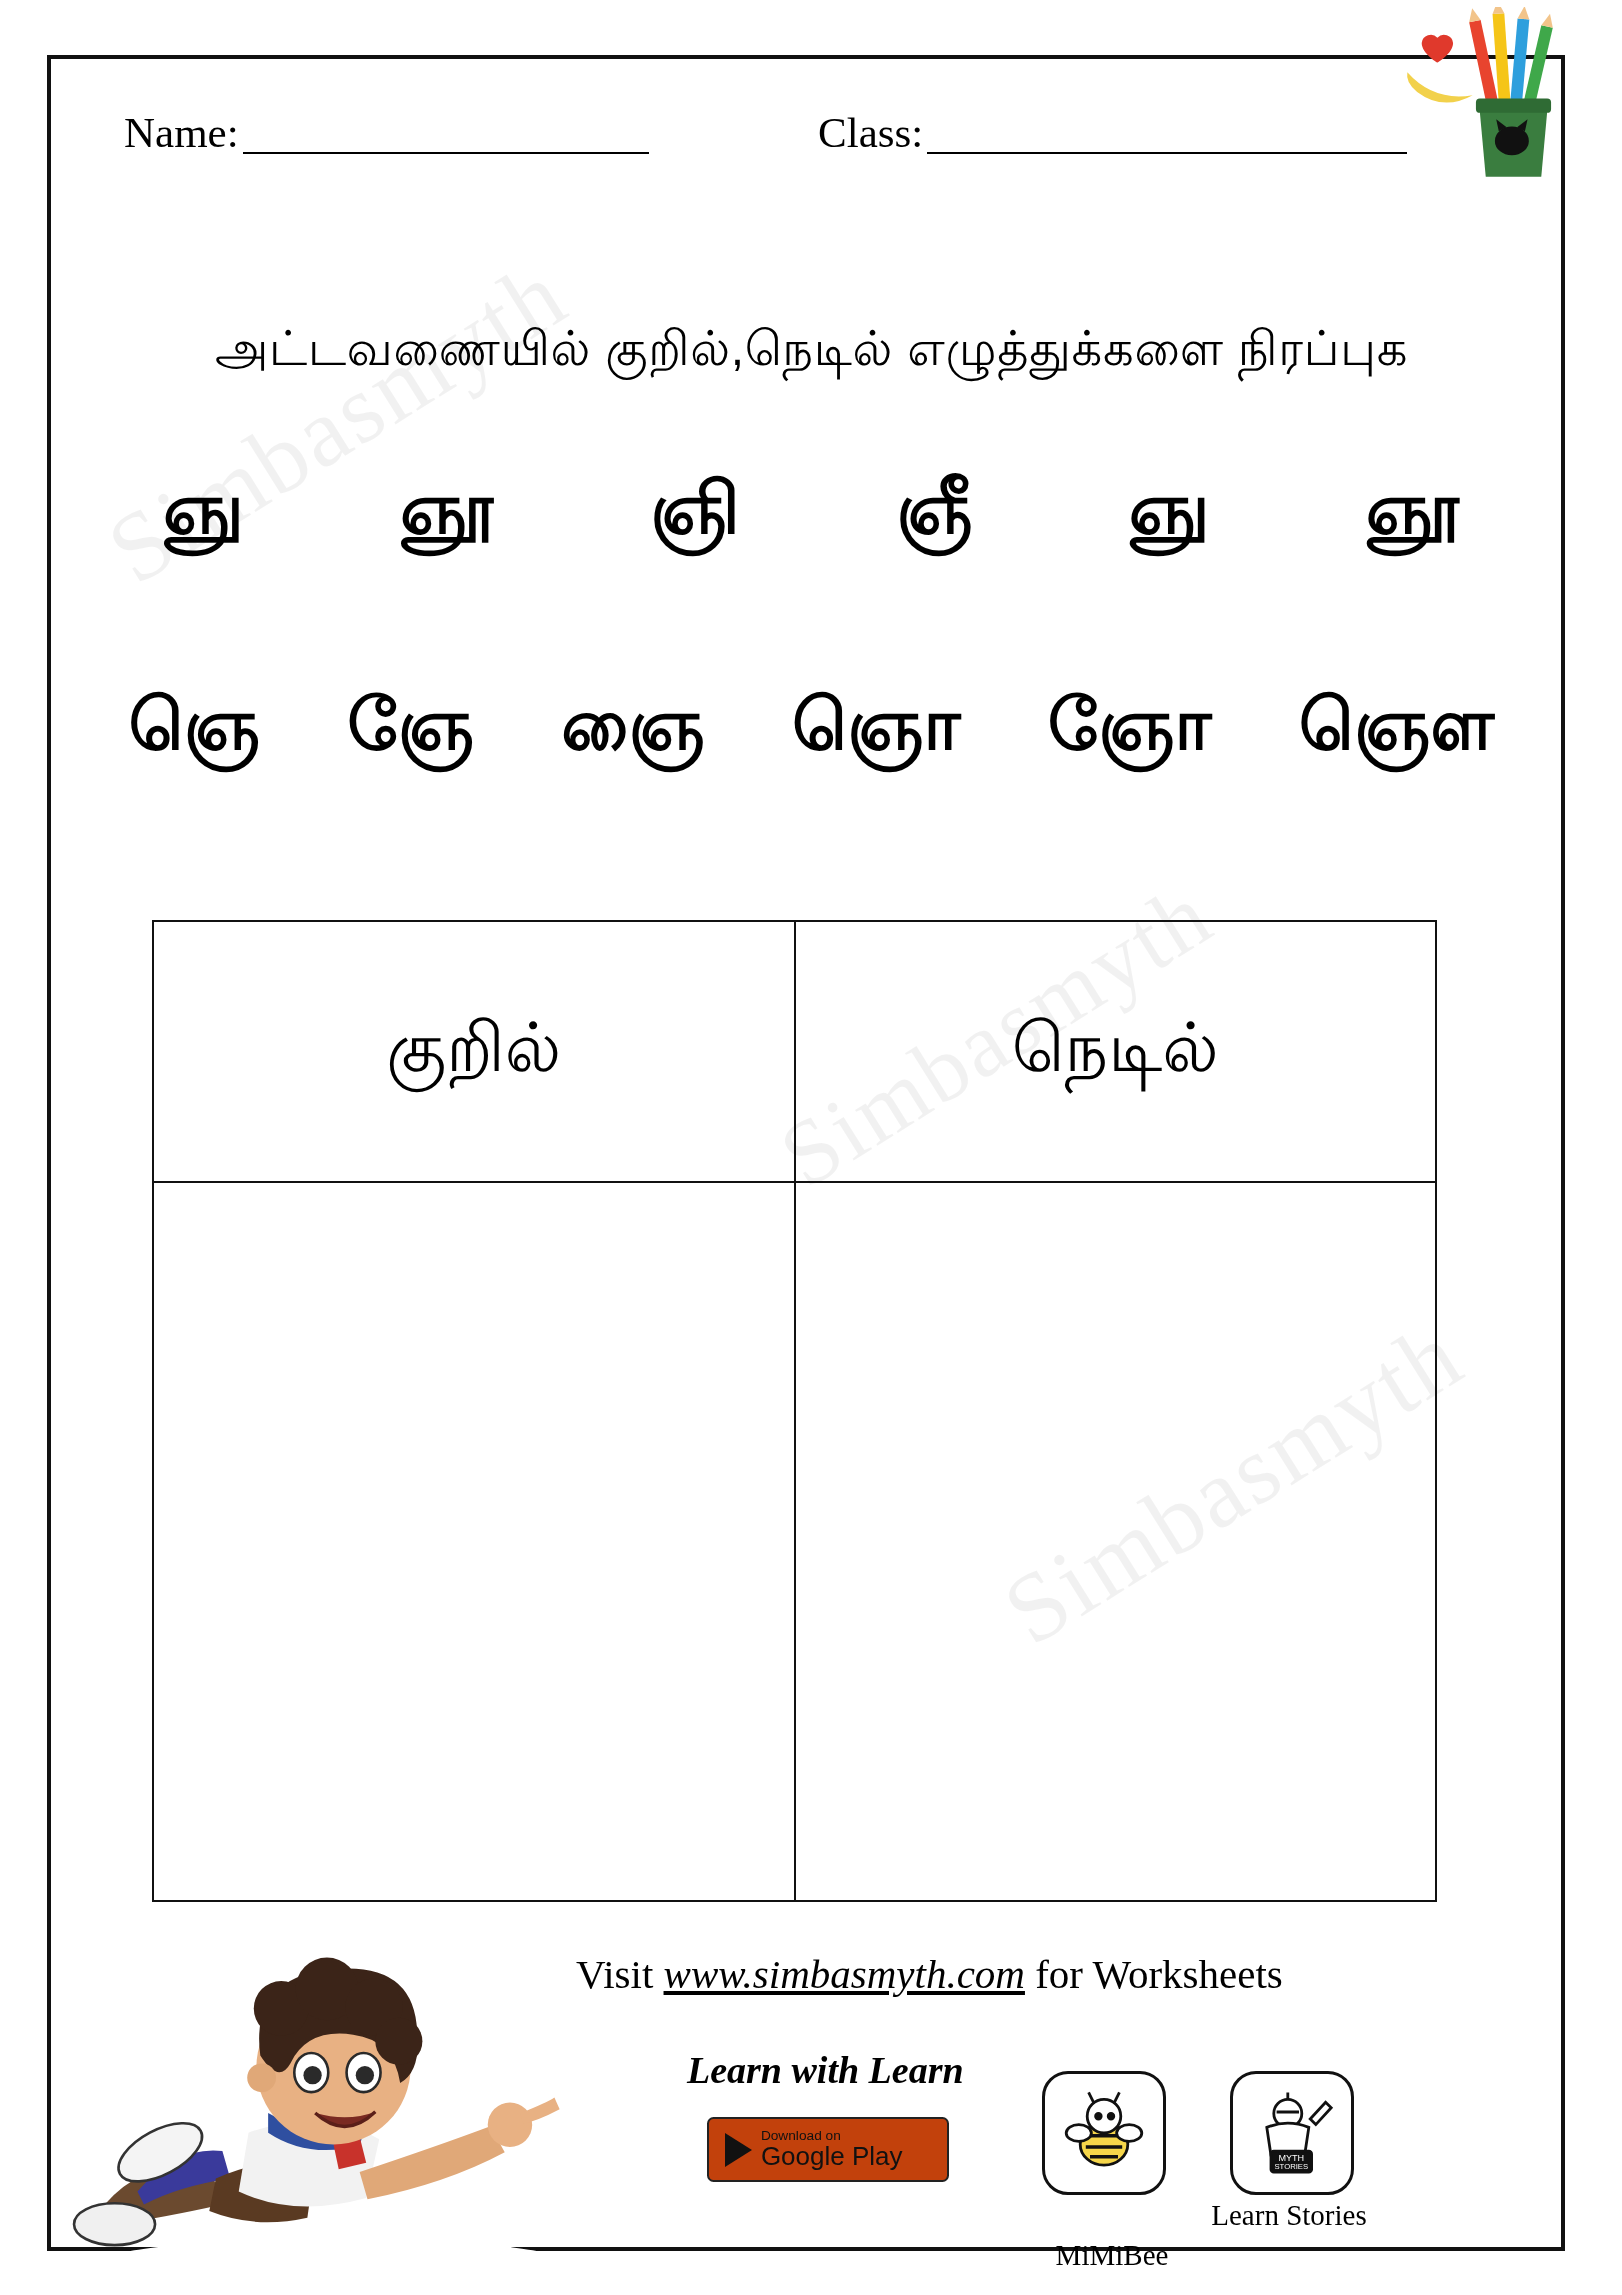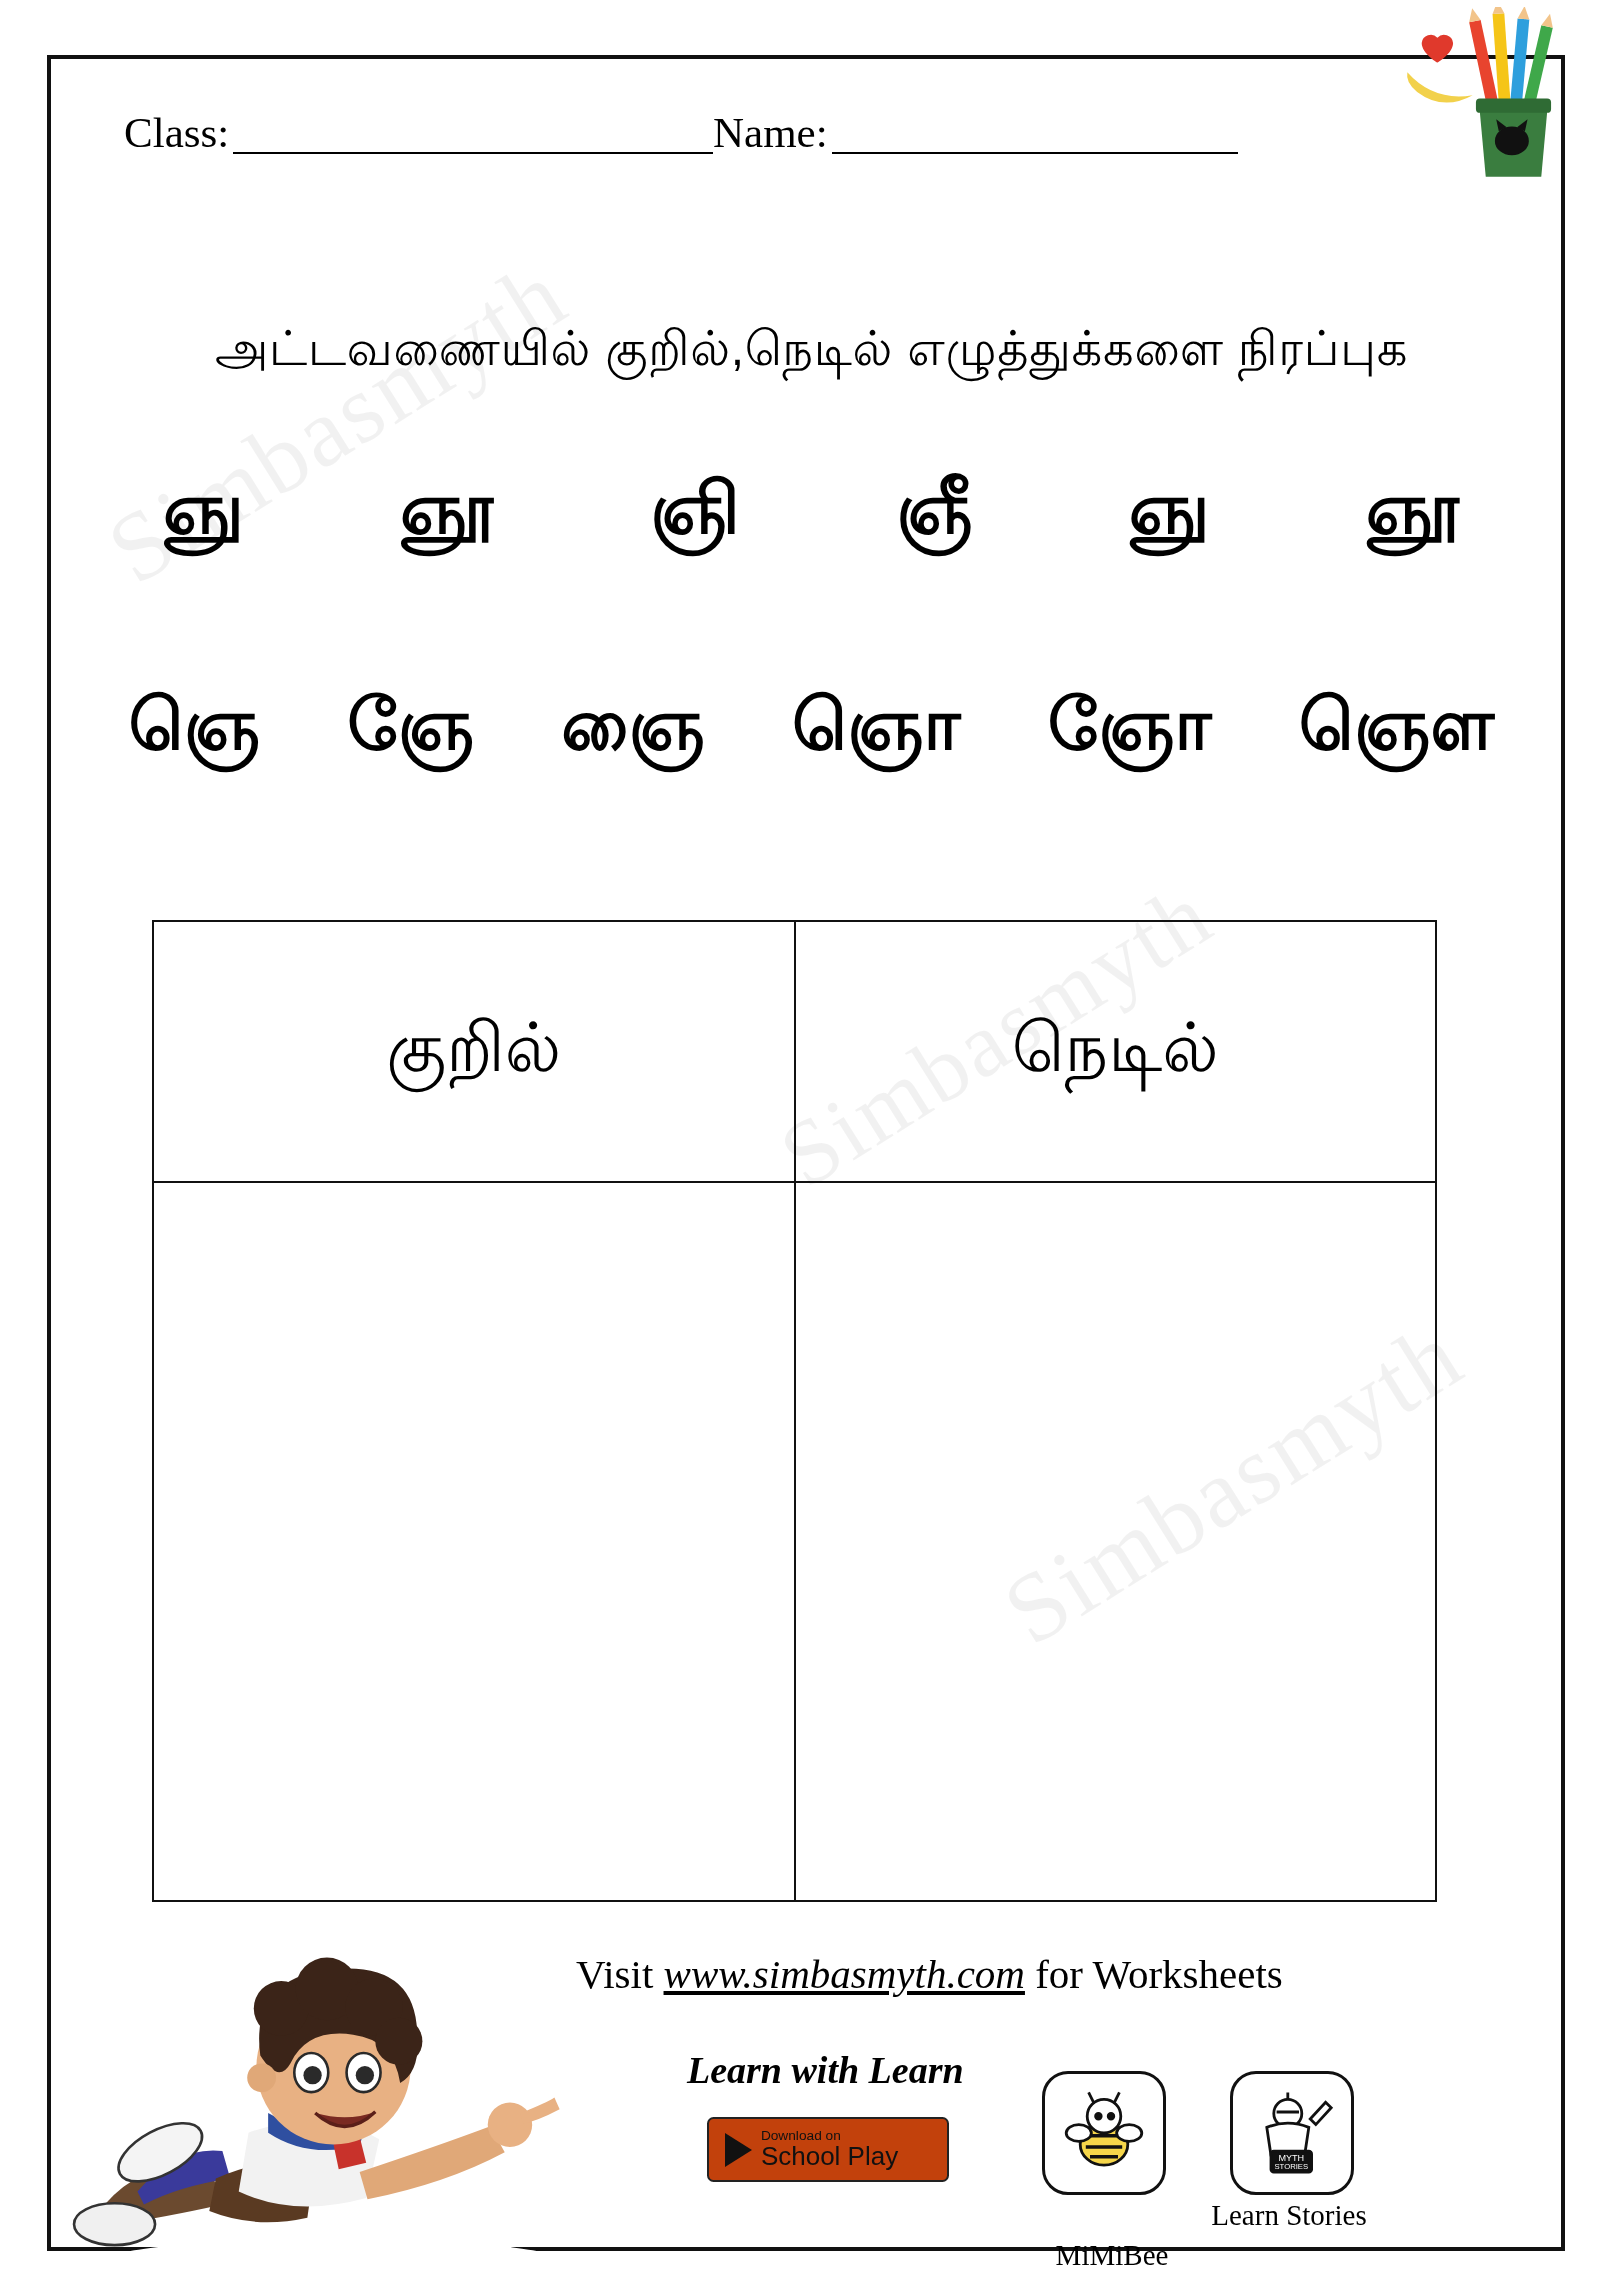--- a/index.html
+++ b/index.html
@@ -250,27 +250,27 @@
     <polygon points="220,190 224,172 208,184" fill="#111"></polygon>
 
     <path d="M62 55 a14 14 0 0 1 24 -8 a14 14 0 0 1 24 8 c0 16 -24 30 -24 30 s-24 -14 -24 -30 z" fill="#e0392c"></path>
 
     <path d="M40 100 q40 45 100 35 q-45 25 -85 -5 q-18 -14 -15 -30 z" fill="#f2d14b"></path>
   </g>
 </svg>
 
 <div class="header-block">
   <div class="field-row">
+    <div class="field col-left">
+      <span class="field-label">Name:</span>
+      <span class="field-line line-name"></span>
+    </div>
     <div class="field col-right">
       <span class="field-label">Class:</span>
       <span class="field-line line-class"></span>
-    </div>
-    <div class="field col-left">
-      <span class="field-label">Name:</span>
-      <span class="field-line line-name"></span>
     </div>
   </div>
 </div>
 
 <div class="instruction">அட்டவணையில் குறில்,நெடில் எழுத்துக்களை நிரப்புக</div>
 
 <div class="letters-row row-a">
   <span>ஞு</span>
   <span>ஞூ</span>
   <span>ஞி</span>
@@ -342,21 +342,21 @@
 <div class="footer-visit">
   <span>Visit </span><span class="url">www.simbasmyth.com</span><span> for Worksheets</span>
 </div>
 
 <div class="footer-learn">Learn with Learn</div>
 
 <div class="gplay">
   <div class="gplay-tri"></div>
   <div class="gplay-txt">
     <div class="gplay-small">Download on</div>
-    <div class="gplay-big">School Play</div>
+    <div class="gplay-big">Google Play</div>
   </div>
 </div>
 
 <div class="app-badge badge-mimibee">
   <svg viewBox="0 0 140 140" width="98" height="98">
     <g stroke="#111" stroke-width="4" fill="none">
       <ellipse cx="70" cy="86" rx="34" ry="30" fill="#f6d64a"></ellipse>
       <path d="M46 74 h48 M44 90 h52 M50 104 h40" stroke="#111" stroke-width="5"></path>
       <circle cx="70" cy="46" r="24" fill="#fff"></circle>
       <circle cx="62" cy="46" r="4" fill="#111"></circle>

